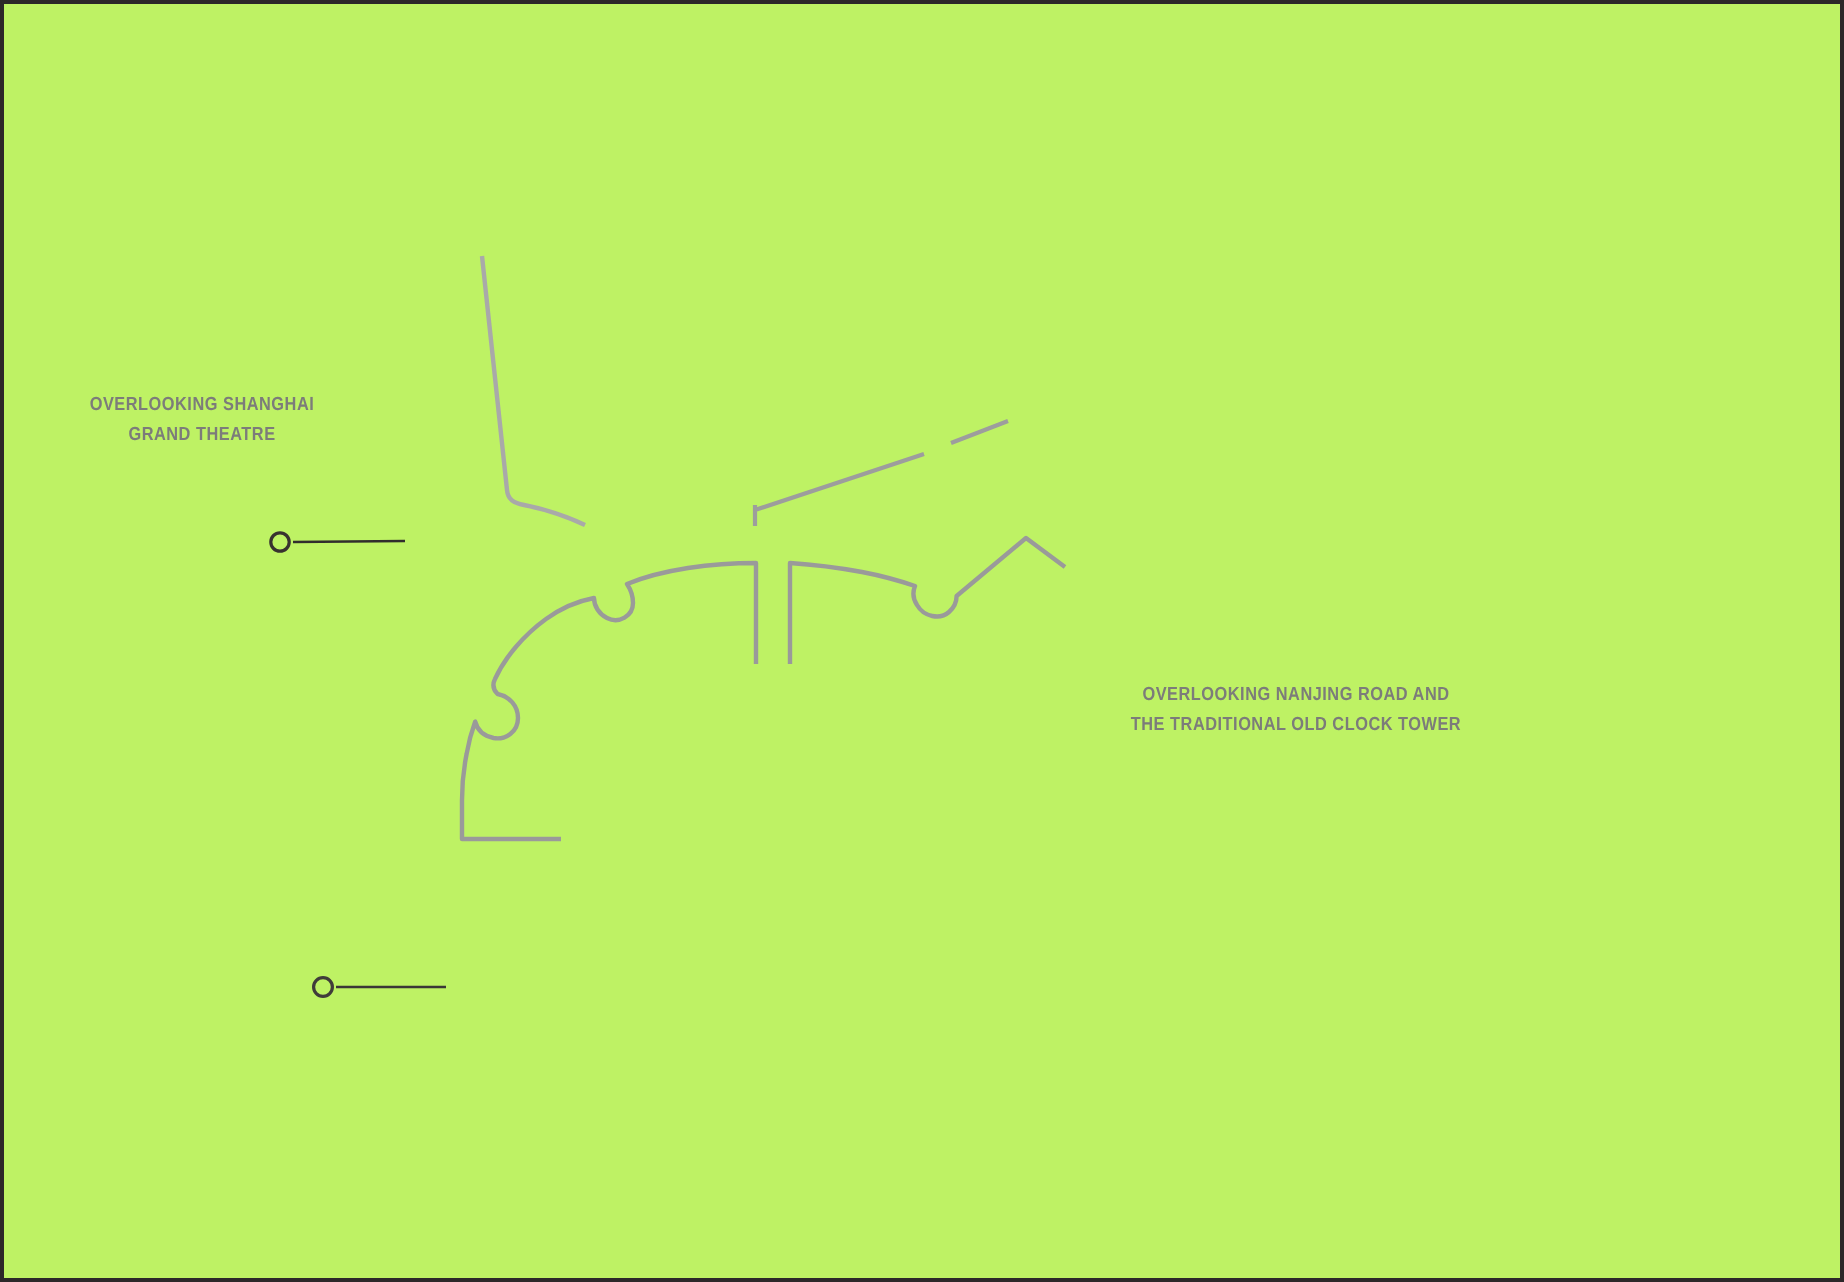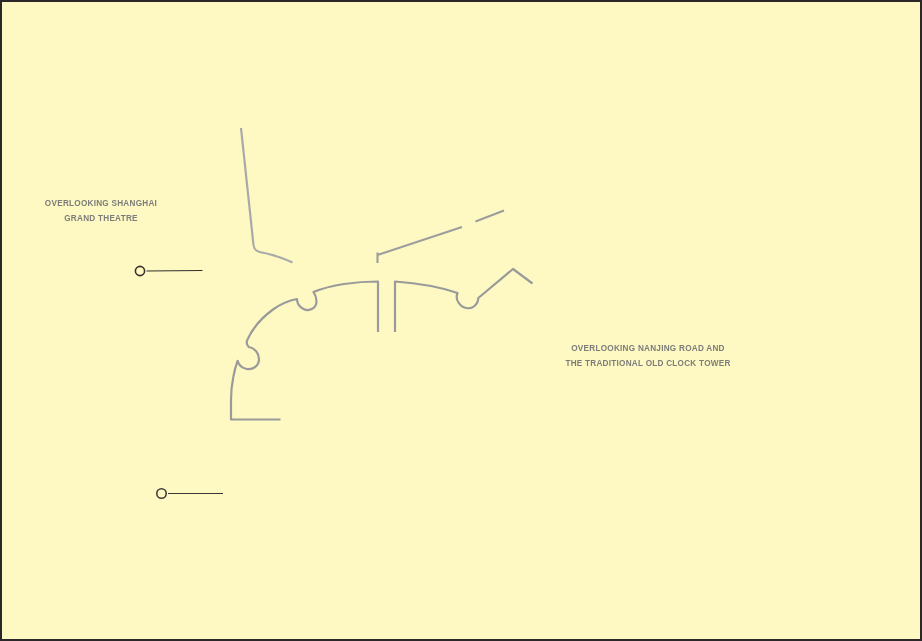--- a/index.html
+++ b/index.html
@@ -1,20 +1,20 @@
 <!DOCTYPE html>
 <html><head>
 <meta charset="utf-8">
 <style>
   html, body { margin: 0; padding: 0; background: #000; }
   #stage {
     position: relative;
     width: 922px;
     height: 641px;
-    background: #fef9c3;
+    background: #bef264;
     overflow: hidden;
     font-family: "Liberation Sans", sans-serif;
   }
   #frame {
     position: absolute;
     inset: 0;
     border: 2px solid #2c2829;
     pointer-events: none;
     box-sizing: border-box;
   }

